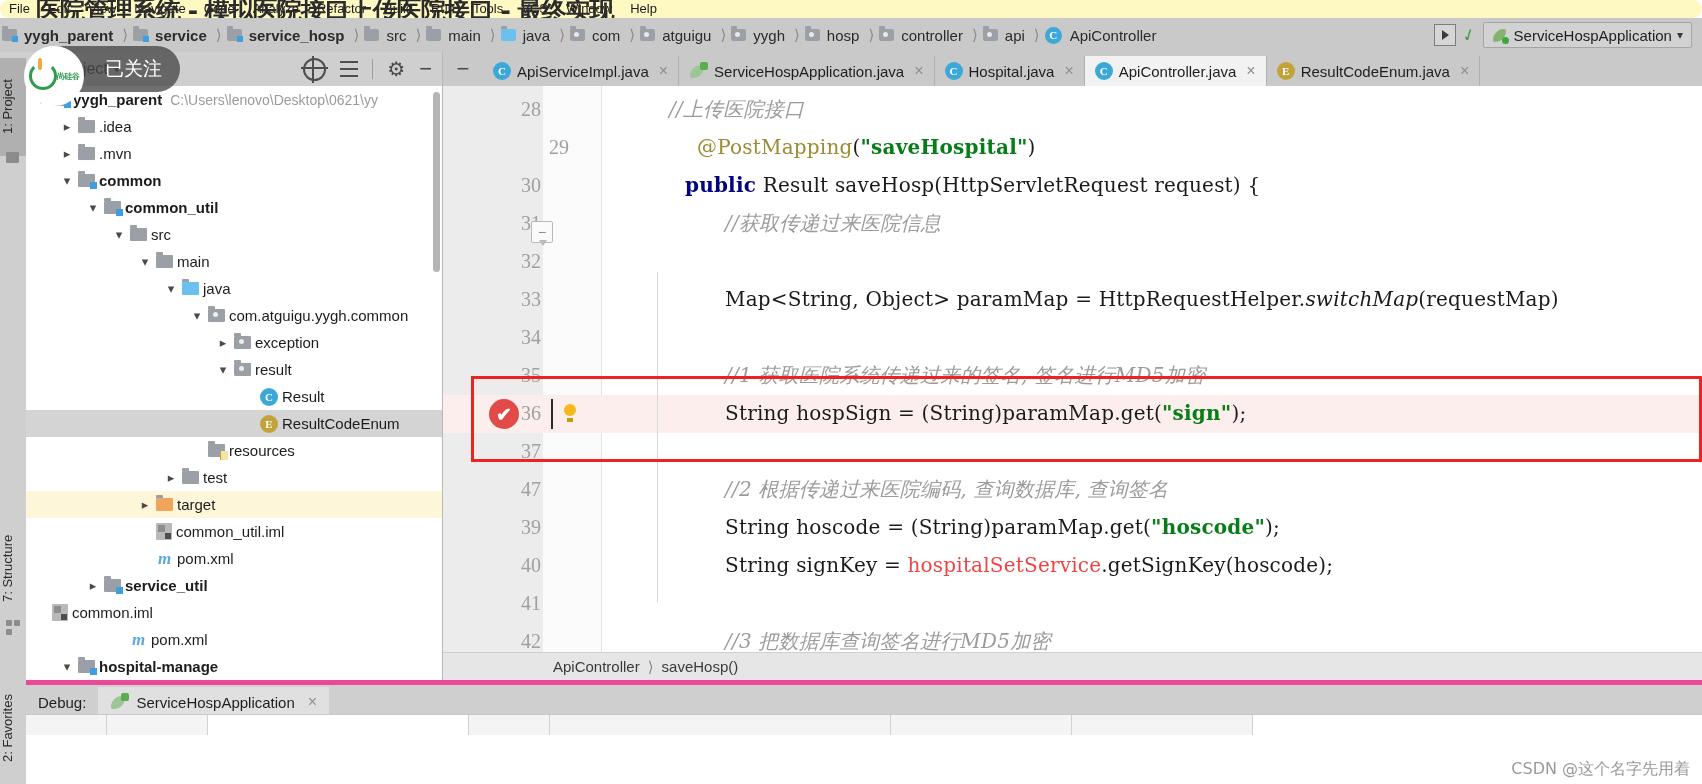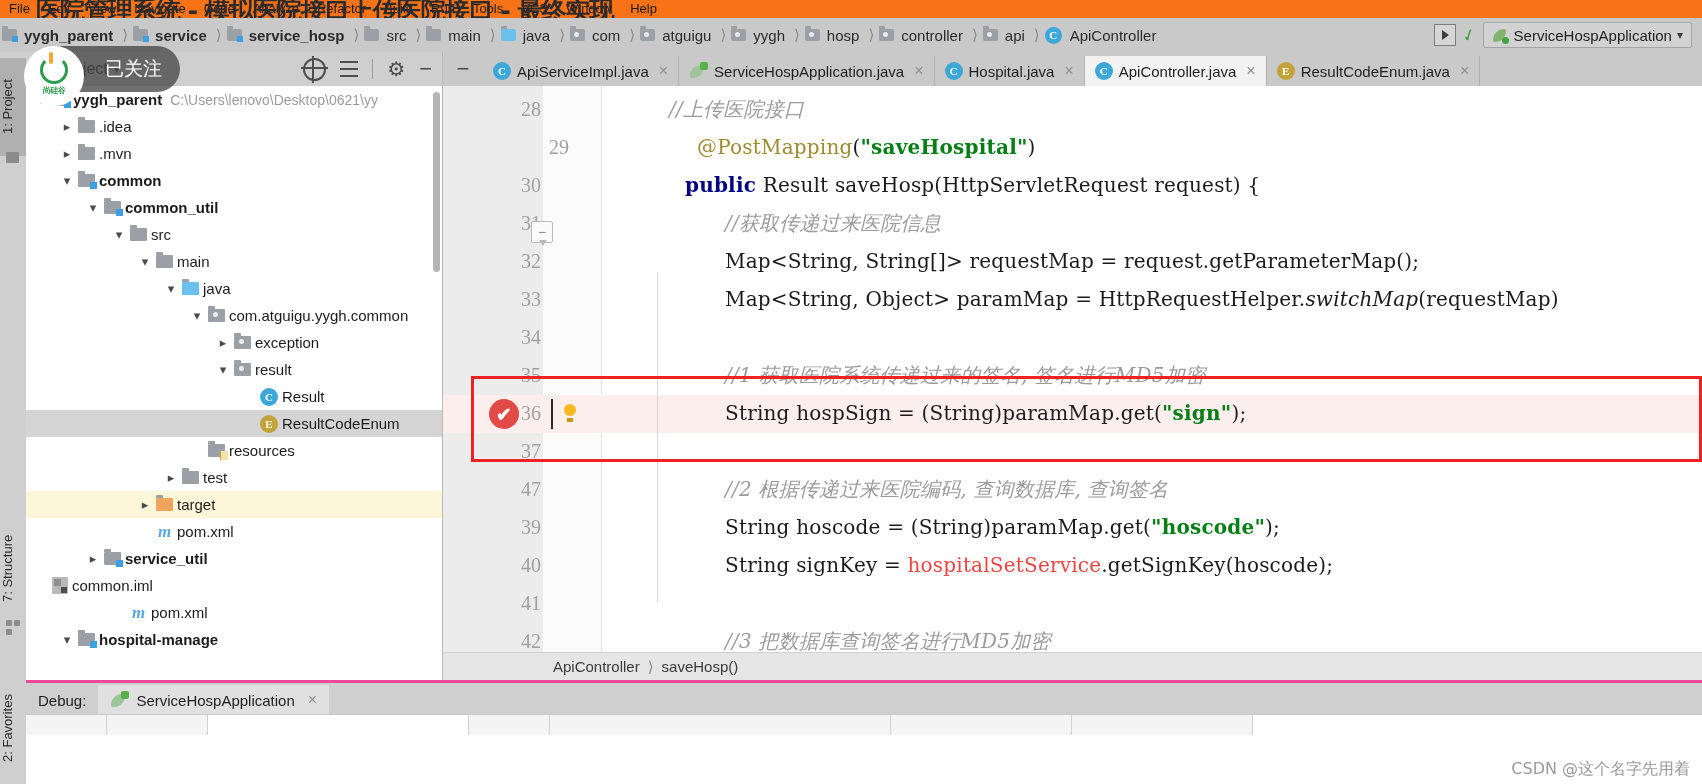--- a/index.html
+++ b/index.html
@@ -9,24 +9,24 @@
     background:#ffffff;
     overflow:hidden;
     position:relative;
     -webkit-font-smoothing:antialiased;
   }
   .app{position:relative;width:1702px;height:784px;overflow:hidden;}
 
   
   .menubar{
     position:absolute;left:0;top:0;width:1702px;height:18px;
-    background:#f97316;
+    background:#fef9c3;
     display:flex;align-items:center;
     font-size:13px;color:#1a1a1a;
-    overflow:hidden;white-space:nowrap;
+    overflow:hidden;white-space:nowrap;border-radius:9px;
   }
   .menubar .mi{padding:0 9px;line-height:18px;}
   .menu-overlay-text{
     position:absolute;left:36px;top:-6px;
     font-size:25px;font-weight:bold;color:#2b2b2b;
     letter-spacing:-1px;white-space:nowrap;
     font-family:"DejaVu Sans", sans-serif;
     pointer-events:none;
   }
 
@@ -266,21 +266,21 @@
   .bottombread{
     position:absolute;left:443px;top:652px;width:1259px;height:28px;background:#e6e6e6;
     display:flex;align-items:center;font-size:15px;color:#3a3a3a;padding-left:110px;
     box-sizing:border-box;border-top:1px solid #cfcfcf;
   }
   .bottombread .sep2{padding:0 8px;color:#8a8a8a;}
 
   
   .debugbar{
     position:absolute;left:26px;top:680px;width:1676px;height:34px;background:#cfcfcf;
-    display:flex;align-items:center;font-size:15px;color:#1e1e1e;border-top:3px solid #ec4899;
+    display:flex;align-items:center;font-size:15px;color:#1e1e1e;border-top:5px solid #ec4899;
   }
   .debuglabel{padding:0 12px;}
   .debugtab{
     display:flex;align-items:center;gap:7px;height:30px;padding:0 12px;background:#e0e0e0;
   }
   .debugtab .x{color:#8f8f8f;font-size:16px;margin-left:6px;}
 
   
   .debugbody{
     position:absolute;left:26px;top:714px;width:1676px;height:70px;background:#ffffff;
@@ -293,21 +293,21 @@
   .avatar-wrap{
     position:absolute;left:24px;top:46px;width:60px;height:60px;z-index:40;
   }
   .avatar-ring{
     position:absolute;left:0;top:0;width:60px;height:60px;border-radius:50%;
     background:#ffffff;border:2px solid #ffffff;box-sizing:border-box;
     display:flex;align-items:center;justify-content:center;overflow:hidden;
   }
   .avatar-inner{
     width:54px;height:54px;border-radius:50%;background:#ffffff;
-    display:flex;flex-direction:column;align-items:center;justify-content:center;
+    display:flex;flex-direction:row;align-items:center;justify-content:center;
   }
   .avatar-glyph{
     width:22px;height:22px;border:3px solid #2e9b4f;border-top-color:transparent;
     border-radius:50%;position:relative;margin-bottom:1px;
   }
   .avatar-glyph:after{
     content:"";position:absolute;left:6px;top:-7px;width:4px;height:12px;background:#f2a93b;border-radius:2px;
   }
   .avatar-text{font-size:8px;color:#2e9b4f;font-weight:bold;letter-spacing:-0.5px;}
   .follow-pill{
@@ -529,20 +529,25 @@
           <span class="tfold"></span>
           <span class="tlabel">test</span>
         </div>
         <div class="trow hl" style="padding-left: 108px;">
           <span class="tw">▸</span>
           <span class="tfold orange"></span>
           <span class="tlabel">target</span>
         </div>
         <div class="trow" style="padding-left: 108px;">
           <span class="tw"></span>
+          <span class="timl"></span>
+          <span class="tlabel">common_util.iml</span>
+        </div>
+        <div class="trow" style="padding-left: 108px;">
+          <span class="tw"></span>
           <span class="tmvn">m</span>
           <span class="tlabel">pom.xml</span>
         </div>
         <div class="trow" style="padding-left: 56px;">
           <span class="tw">▸</span>
           <span class="tfold mod"></span>
           <span class="tlabel b">service_util</span>
         </div>
         <div class="trow" style="">
           <span class="tw"></span>
@@ -612,21 +617,20 @@
           <div class="cline" style="top: 80px;">
             <span class="lnum">30</span>
             <span class="ctext" style="padding-left: 72px;"><span class="kw">public</span><span> Result saveHosp(HttpServletRequest request) {</span></span>
           </div>
           <div class="cline" style="top: 118px;">
             <span class="lnum">31</span>
             <span class="ctext" style="padding-left: 112px;"><span class="cmt">//获取传递过来医院信息</span></span>
           </div>
           <div class="cline" style="top: 156px;">
             <span class="lnum">32</span>
-            <span class="ctext" style="padding-left: 112px;"><span>Map&lt;String, String[]&gt; requestMap = request.getParameterMap();</span></span>
           </div>
           <div class="cline" style="top: 194px;">
             <span class="lnum">33</span>
             <span class="ctext" style="padding-left: 112px;"><span>Map&lt;String, Object&gt; paramMap = HttpRequestHelper.</span><span class="mthi">switchMap</span><span>(requestMap)</span></span>
           </div>
           <div class="cline" style="top: 232px;">
             <span class="lnum">34</span>
             <span class="ctext" style="padding-left: 112px;"></span>
           </div>
           <div class="cline" style="top: 270px;">

